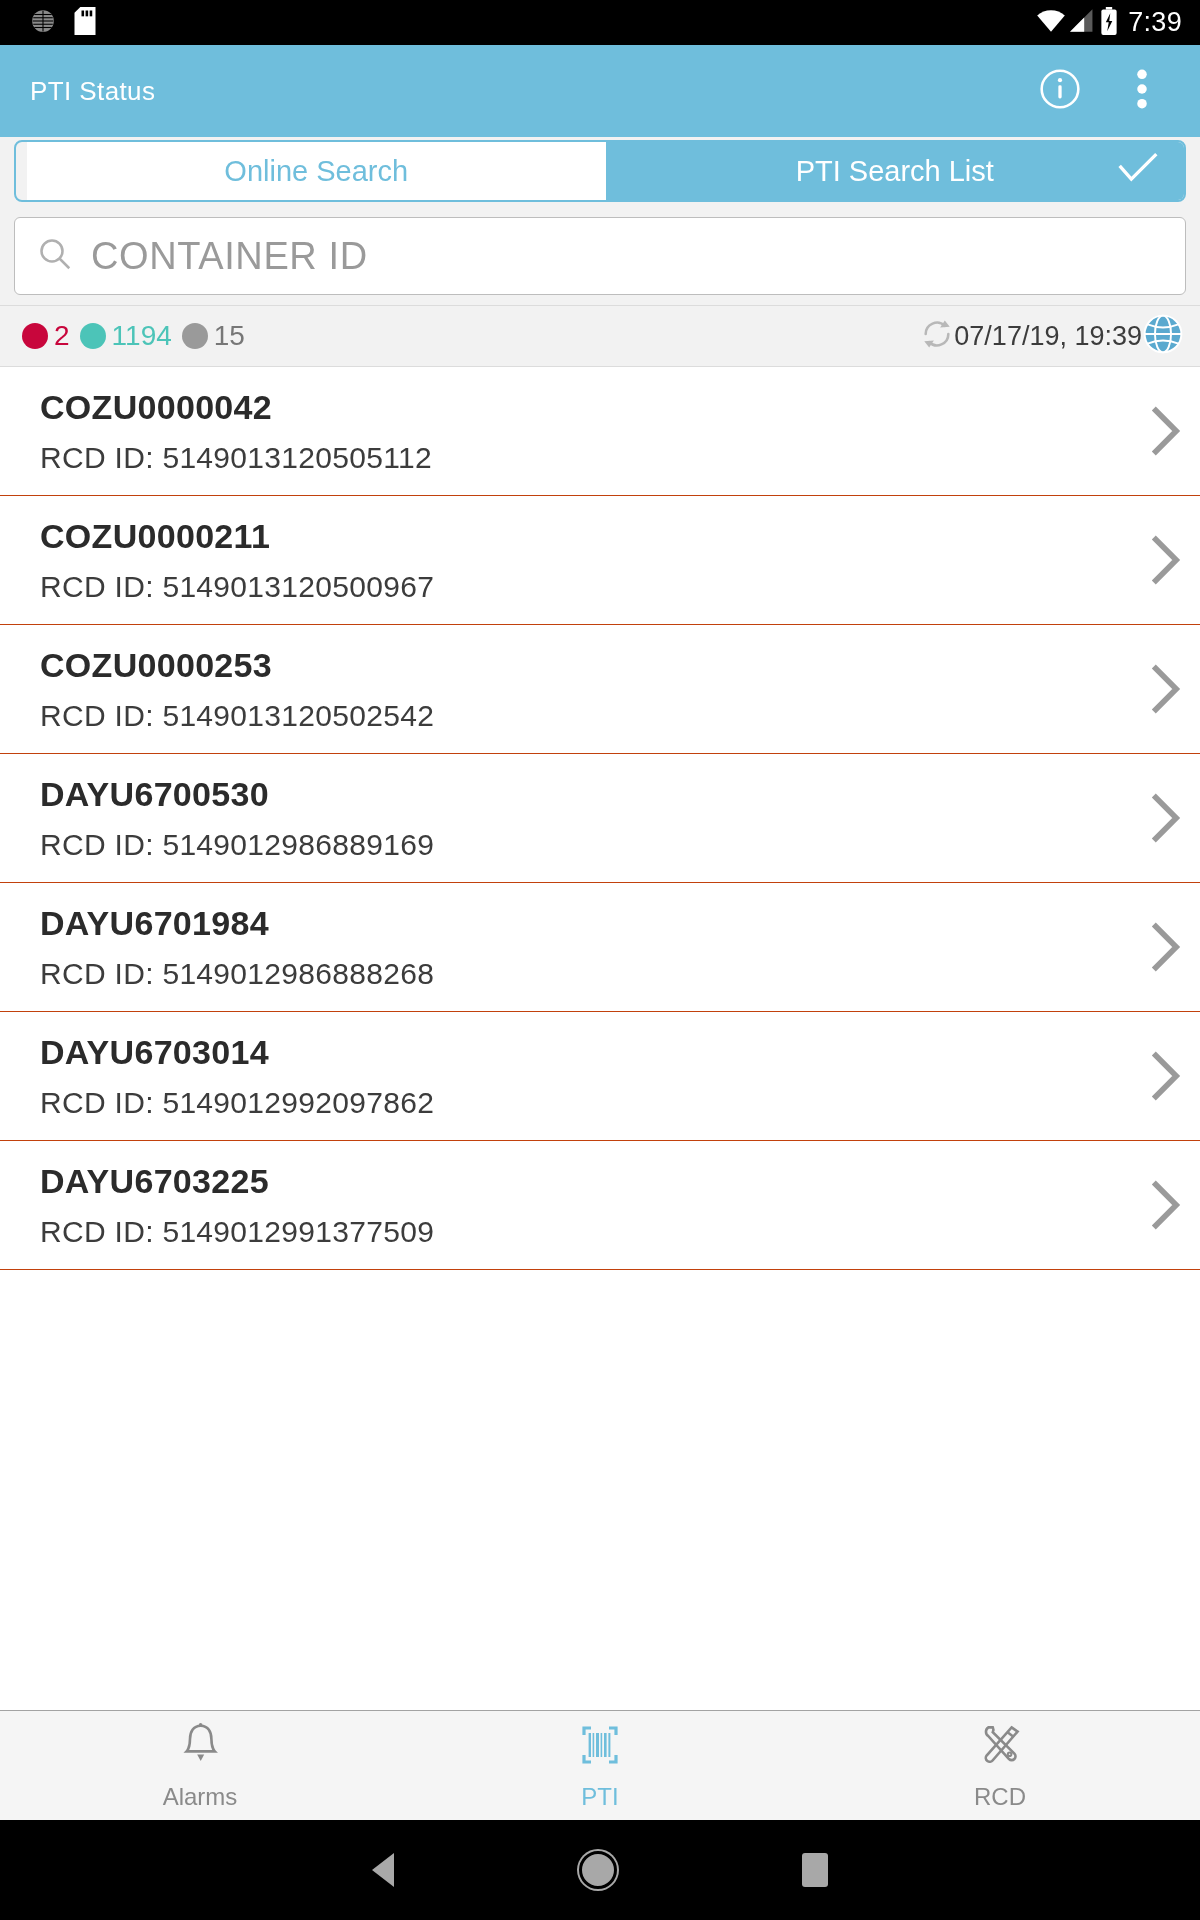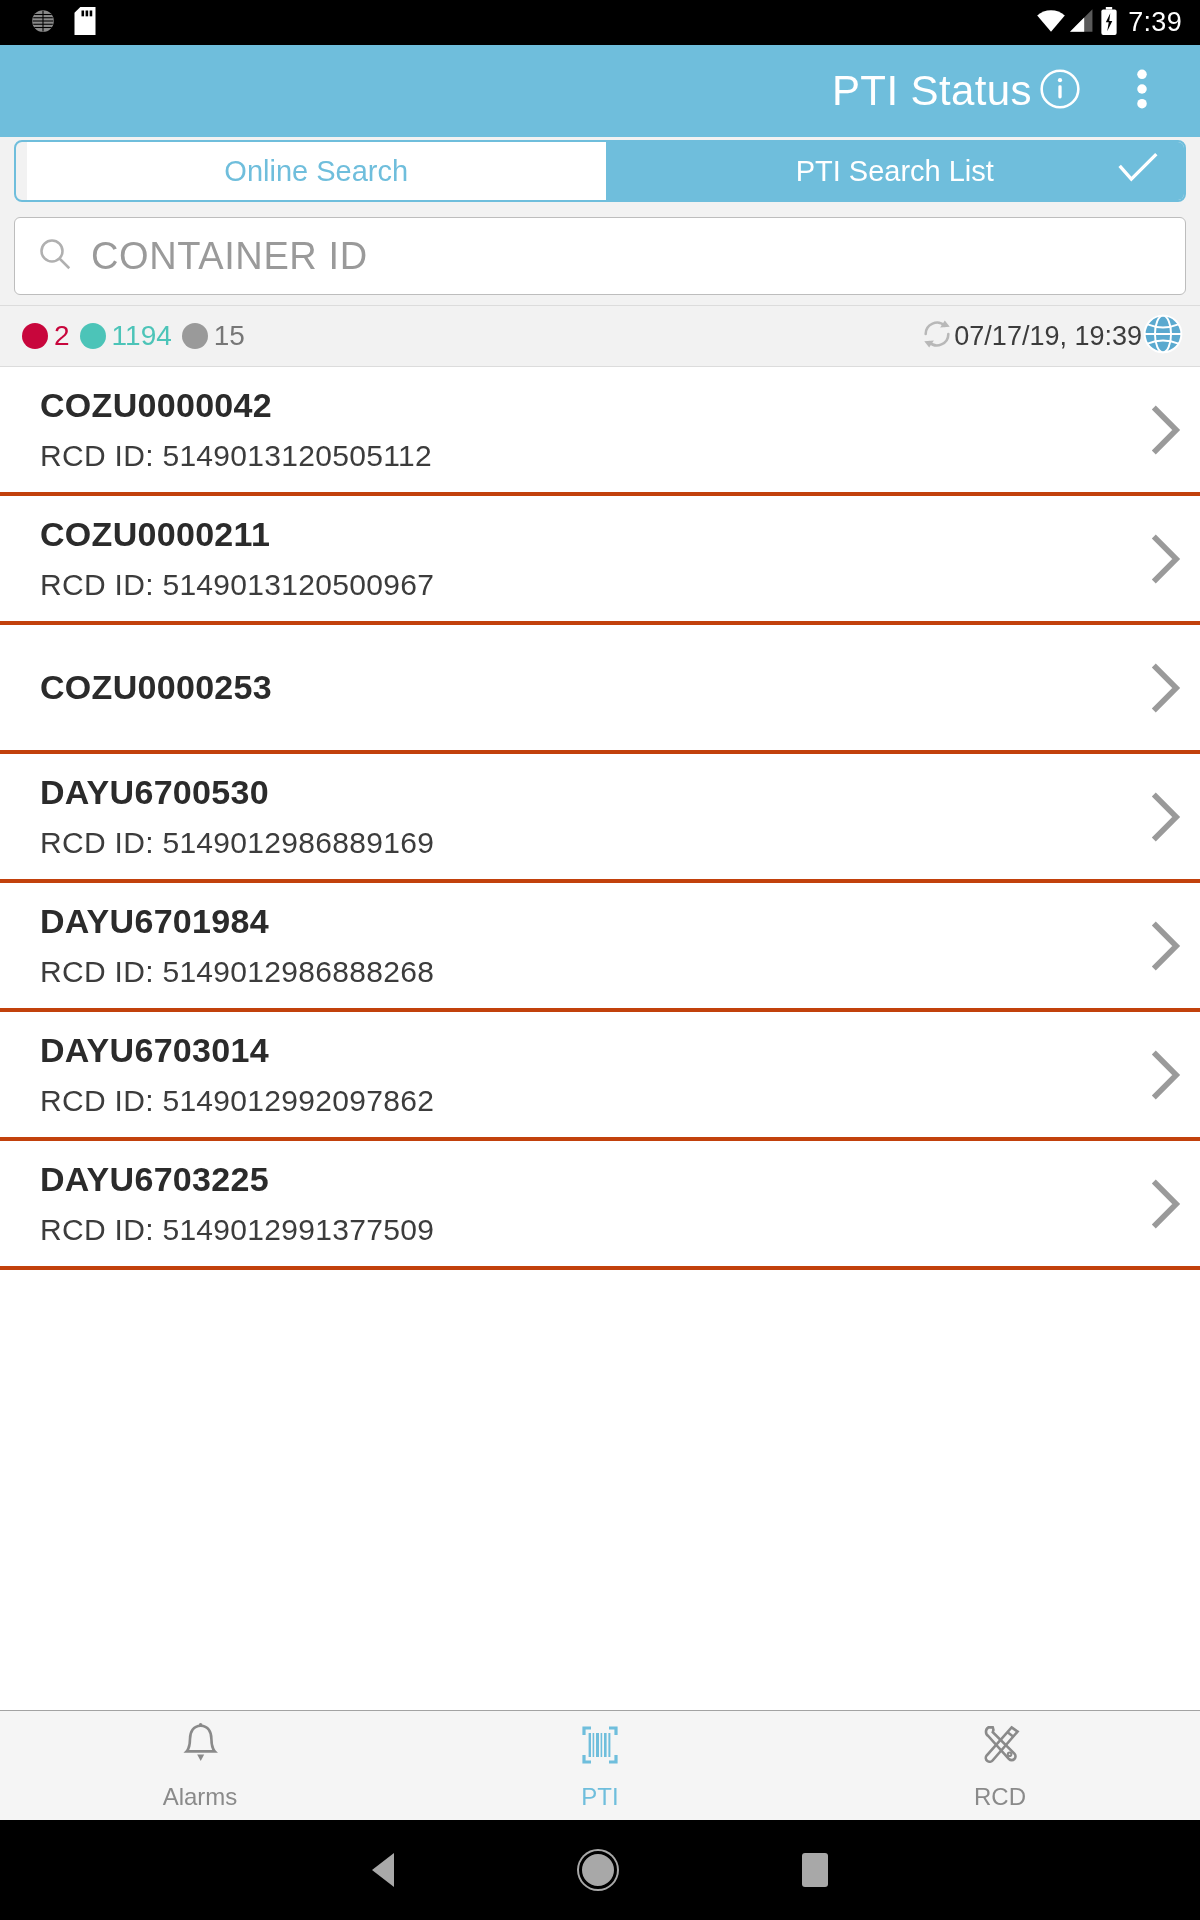--- a/index.html
+++ b/index.html
@@ -19,21 +19,21 @@
   }
   .sb-left { display:flex; align-items:center; gap:18px; }
   .sb-right { display:flex; align-items:center; gap:4px; }
   .sb-time { color:#fff; font-size:27px; letter-spacing:.3px; margin-left:6px; }
 
   
   .appbar {
     flex:0 0 92px; background:#6fbedc;
     display:flex; align-items:center; padding:0 30px;
   }
-  .appbar-title { color:#fff; font-size:42px; font-weight:400; letter-spacing:.4px; flex:1;text-align:right; }
+  .appbar-title { color:#fff; font-size:26px; font-weight:400; letter-spacing:.4px; flex:1; }
   .appbar-actions { display:flex; align-items:center; gap:26px; }
   .icon-btn { width:56px; height:56px; display:flex; align-items:center; justify-content:center; cursor:pointer; }
 
   
   .tabs-wrap { flex:0 0 72px; background:#f2f2f2; padding:3px 14px 0 14px; }
   .tabs {
     height:62px; display:flex;
     border:2px solid #6fbedc; border-radius:8px; overflow:hidden;
   }
   .tab {
@@ -62,21 +62,21 @@
   .counters { display:flex; align-items:center; gap:10px; }
   .counter { display:flex; align-items:center; gap:6px; }
   .dot { width:26px; height:26px; border-radius:50%; display:block; }
   .counter-val { font-size:28px; font-weight:500; }
   .sync { display:flex; align-items:center; gap:0; }
   .sync-time { font-size:27px; color:#3c3c3c; }
 
   
   .list { flex:1 1 auto; background:#fff; overflow:hidden; }
   .row {
-    height:129px; border-bottom:4px solid #c2410c;
+    height:129px; border-bottom:1px solid #c2410c;
     display:flex; align-items:center; padding:0 10px 0 40px; cursor:pointer;
   }
   .row-texts { flex:1; display:flex; flex-direction:column; gap:14px; }
   .row-title { font-size:34px; font-weight:700; color:#2b2b2b; letter-spacing:.3px; }
   .row-sub { font-size:30px; color:#3c3c3c; letter-spacing:.3px; }
   .chev { width:50px; display:flex; align-items:center; justify-content:center; }
 
   
   .bottomnav {
     flex:0 0 110px; background:#f5f5f5; border-top:1px solid #a3a3a3;
@@ -265,20 +265,21 @@
       <div class="chev">
         <svg width="34" height="56" viewBox="0 0 18 30">
             <polyline points="3,3 15,15 3,27" fill="none" stroke="#9a9a9a" stroke-width="3"></polyline>
           </svg>
       </div>
     </div>
 
     <div class="row">
       <div class="row-texts">
         <div class="row-title">COZU0000253</div>
+        <div class="row-sub">RCD ID: 5149013120502542</div>
       </div>
       <div class="chev">
         <svg width="34" height="56" viewBox="0 0 18 30">
             <polyline points="3,3 15,15 3,27" fill="none" stroke="#9a9a9a" stroke-width="3"></polyline>
           </svg>
       </div>
     </div>
 
     <div class="row">
       <div class="row-texts">

